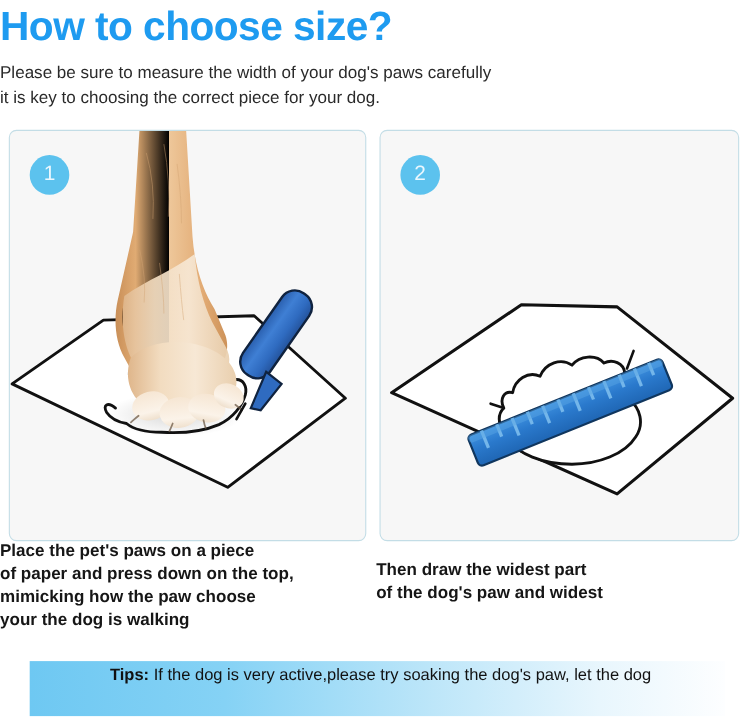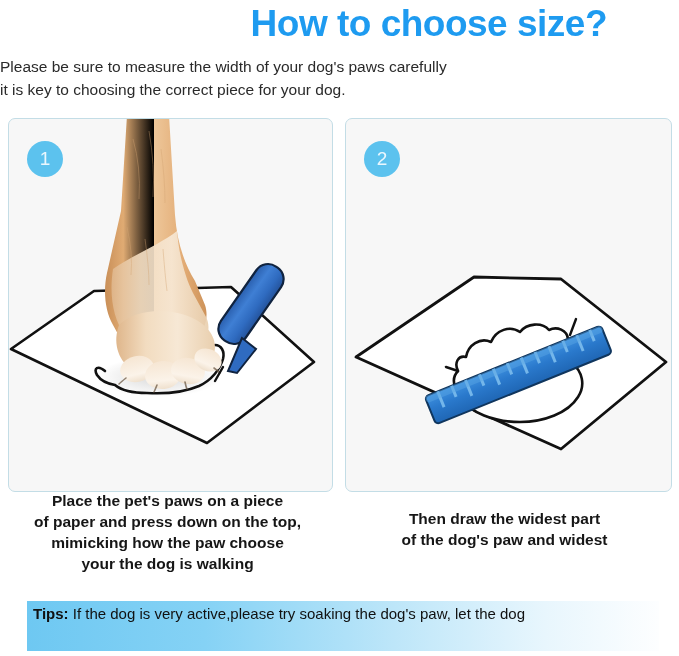--- a/index.html
+++ b/index.html
@@ -6,21 +6,21 @@
   body{
     width:679px;height:656px;
     background:#ffffff;
     font-family:"Liberation Sans", sans-serif;
     overflow:hidden;
     position:relative;
   }
   
   .title{
     position:absolute;top:2px;left:0;width:607px;
-    text-align:right;
+    text-align:left;
     font-size:37px;
     font-weight:bold;
     letter-spacing:-0.5px;
     color:#1e9bf0;
     line-height:44px;
   }
   .subtitle{
     position:absolute;top:55px;left:0;width:679px;
     text-align:left;
     font-size:15.5px;
@@ -55,21 +55,20 @@
     font-weight:normal;
     z-index:6;
   }
 
   .scene{position:absolute;inset:0;}
   .scene svg{position:absolute;left:0;top:0;}
 
   
   .caption{
     position:absolute;
-    text-align:center;
     font-size:15.5px;
     font-weight:bold;
     color:#161616;
     line-height:21px;
   }
   #caption-1{left:0px;top:490px;width:335px;}
   #caption-2{left:342px;top:508px;width:325px;}
   .caption div{white-space:nowrap;}
 
   
@@ -78,21 +77,21 @@
     left:27px;top:601px;
     width:632px;height:50px;
     background:linear-gradient(to right,#6ec8f2 0%,#85d2f5 28%,#bde6f9 58%,#e8f6fd 82%,#fdfeff 100%);
     font-size:15px;
     color:#111;
     line-height:24px;
     text-align:center;
     box-sizing:border-box;
     padding-top:1px;
   }
-  .tips .l1{white-space:nowrap;text-align:left;padding-left:6px;}
+  .tips .l1{white-space:nowrap;text-align:center;padding-left:6px;}
   .tips .l2{white-space:nowrap;text-align:center;padding-right:38px;}
   .tips b{font-weight:bold;}
 </style>
 </head>
 <body>
 
 <div class="title">How to choose size?</div>
 
 <div class="subtitle">
   <div>Please be sure to measure the width of your dog's paws carefully</div>

